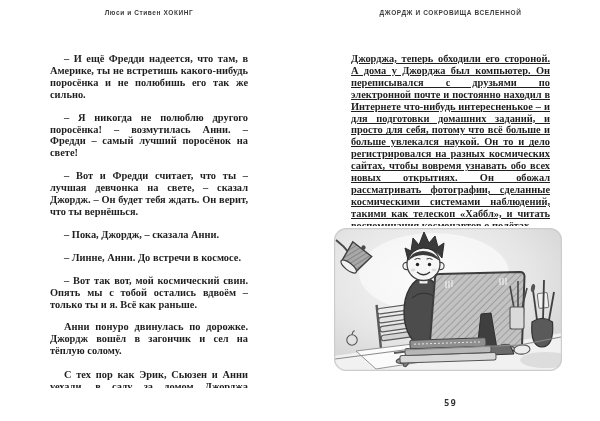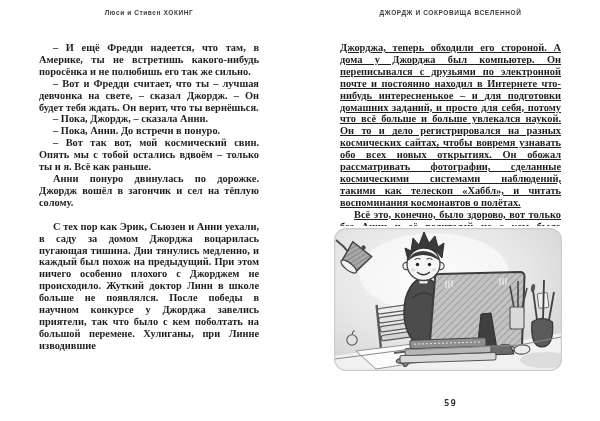--- a/index.html
+++ b/index.html
@@ -9,41 +9,42 @@
   .page-left{left:39px;width:220px;}
   .page-right{left:340px;width:221px;}
   .running-head{position:absolute;top:9px;left:0;width:100%;text-align:center;
     font-family:"Liberation Sans", sans-serif;font-size:6.5px;font-weight:bold;
     letter-spacing:0.6px;color:#3d3d3d;white-space:nowrap;}
   .body-text{position:absolute;top:42px;left:0;width:100%;
     font-size:10.4px;line-height:11.9px;font-weight:600;color:#1f1f1f;
     text-align:justify;overflow:hidden;}
   .page-left .body-text{height:346px;}
   .page-right .body-text{height:184px;text-decoration:underline;}
-  .body-text p{margin:0;text-indent:14px;}
+  .body-text p{margin:11px;text-indent:14px;}
   .body-text p.no-indent{text-indent:0;}
   .body-text p.scene-break{margin-top:12px;}
   .page-number{position:absolute;bottom:13px;left:0;width:100%;text-align:center;
     font-family:"DejaVu Sans Mono", monospace;font-size:9px;font-weight:bold;color:#353535;
     letter-spacing:1px;}
   .illustration{position:absolute;left:334px;top:228px;width:228px;height:143px;}
   .illustration svg{display:block;}
 </style>
 </head>
 <body>
 
 <div class="spread">
 
   <div class="page page-left">
     <div class="running-head">Люси и Стивен ХОКИНГ</div>
     <div class="body-text">
       <p>– И ещё Фредди надеется, что там, в Америке, ты не встретишь какого-нибудь поросёнка и не полюбишь его так же сильно.</p>
+      <p>– Я никогда не полюблю другого поросёнка! – возмутилась Анни. – Фредди – самый лучший поросёнок на свете!</p>
       <p>– Вот и Фредди считает, что ты – лучшая девчонка на свете, – сказал Джордж. – Он будет тебя ждать. Он верит, что ты вернёшься.</p>
       <p>– Пока, Джордж, – сказала Анни.</p>
-      <p>– Пока, Анни. До встречи в понуро.</p>
+      <p>– Линне, Анни. До встречи в космосе.</p>
       <p>– Вот так вот, мой космический свин. Опять мы с тобой остались вдвоём – только ты и я. Всё как раньше.</p>
       <p>Анни понуро двинулась по дорожке. Джордж вошёл в загончик и сел на тёплую солому.</p>
       <p class="scene-break">С тех пор как Эрик, Сьюзен и Анни уехали, в саду за домом Джорджа воцарилась пугающая тишина. Дни тянулись медленно, и каждый был похож на предыдущий. При этом ничего особенно плохого с Джорджем не происходило. Жуткий доктор Линн в школе больше не появлялся. После победы в научном конкурсе у Джорджа завелись приятели, так что было с кем поболтать на большой перемене. Хулиганы, при Линне изводившие</p>
     </div>
   </div>
 
   <div class="page page-right">
     <div class="running-head">ДЖОРДЖ И СОКРОВИЩА ВСЕЛЕННОЙ</div>
     <div class="body-text">
       <p class="no-indent">Джорджа, теперь обходили его стороной. А дома у Джорджа был компьютер. Он переписывался с друзьями по электронной почте и постоянно находил в Интернете что-нибудь интересненькое – и для подготовки домашних заданий, и просто для себя, потому что всё больше и больше увлекался наукой. Он то и дело регистрировался на разных космических сайтах, чтобы вовремя узнавать обо всех новых открытиях. Он обожал рассматривать фотографии, сделанные космическими системами наблюдений, такими как телескоп «Хаббл», и читать воспоминания космонавтов о полётах.</p>

